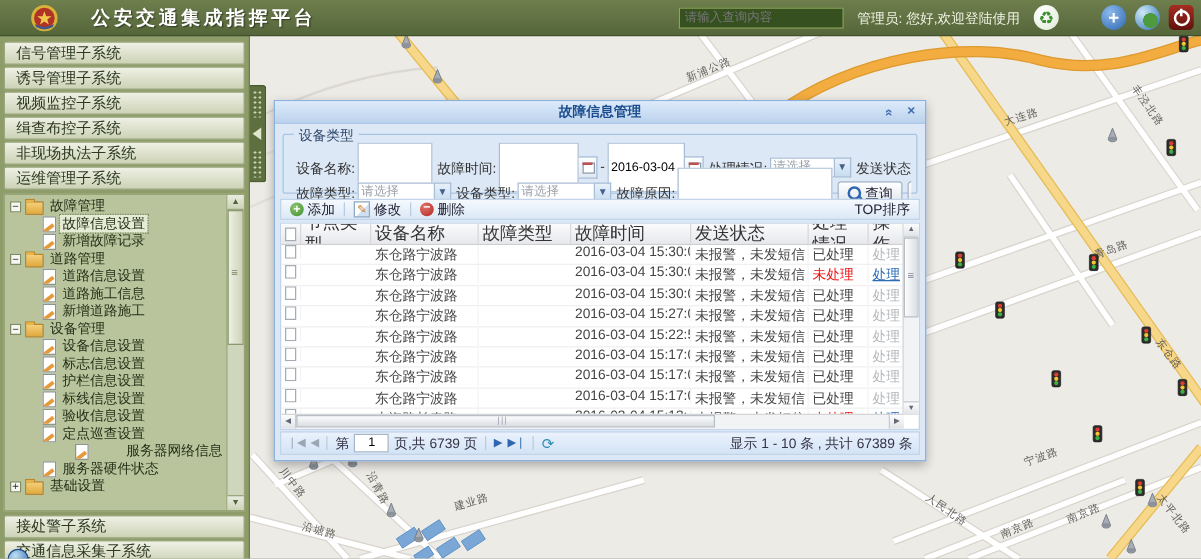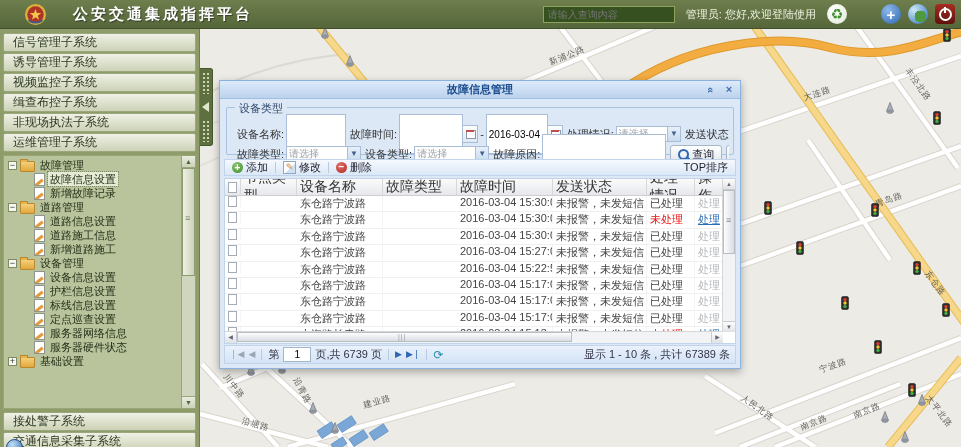--- a/index.html
+++ b/index.html
@@ -413,33 +413,43 @@
             <span class="tlabel">设备管理</span>
           </div>
           <div class="tnode" style="padding-left: 16px;">
             <span class="tg none"></span>
             <span class="ic-leaf"></span>
             <span class="tlabel">设备信息设置</span>
           </div>
           <div class="tnode" style="padding-left: 16px;">
             <span class="tg none"></span>
             <span class="ic-leaf"></span>
+            <span class="tlabel">标志信息设置</span>
+          </div>
+          <div class="tnode" style="padding-left: 16px;">
+            <span class="tg none"></span>
+            <span class="ic-leaf"></span>
             <span class="tlabel">护栏信息设置</span>
           </div>
           <div class="tnode" style="padding-left: 16px;">
             <span class="tg none"></span>
             <span class="ic-leaf"></span>
             <span class="tlabel">标线信息设置</span>
           </div>
           <div class="tnode" style="padding-left: 16px;">
             <span class="tg none"></span>
             <span class="ic-leaf"></span>
+            <span class="tlabel">验收信息设置</span>
+          </div>
+          <div class="tnode" style="padding-left: 16px;">
+            <span class="tg none"></span>
+            <span class="ic-leaf"></span>
             <span class="tlabel">定点巡查设置</span>
           </div>
-          <div class="tnode" style="padding-left: 16px;">
+          <div class="tnode" style="padding-left: 16px; justify-content: space-between;">
             <span class="tg none"></span>
             <span class="ic-leaf"></span>
             <span class="tlabel">服务器网络信息</span>
           </div>
           <div class="tnode" style="padding-left: 16px;">
             <span class="tg none"></span>
             <span class="ic-leaf"></span>
             <span class="tlabel">服务器硬件状态</span>
           </div>
           <div class="tnode" style="padding-left: 2px;">

